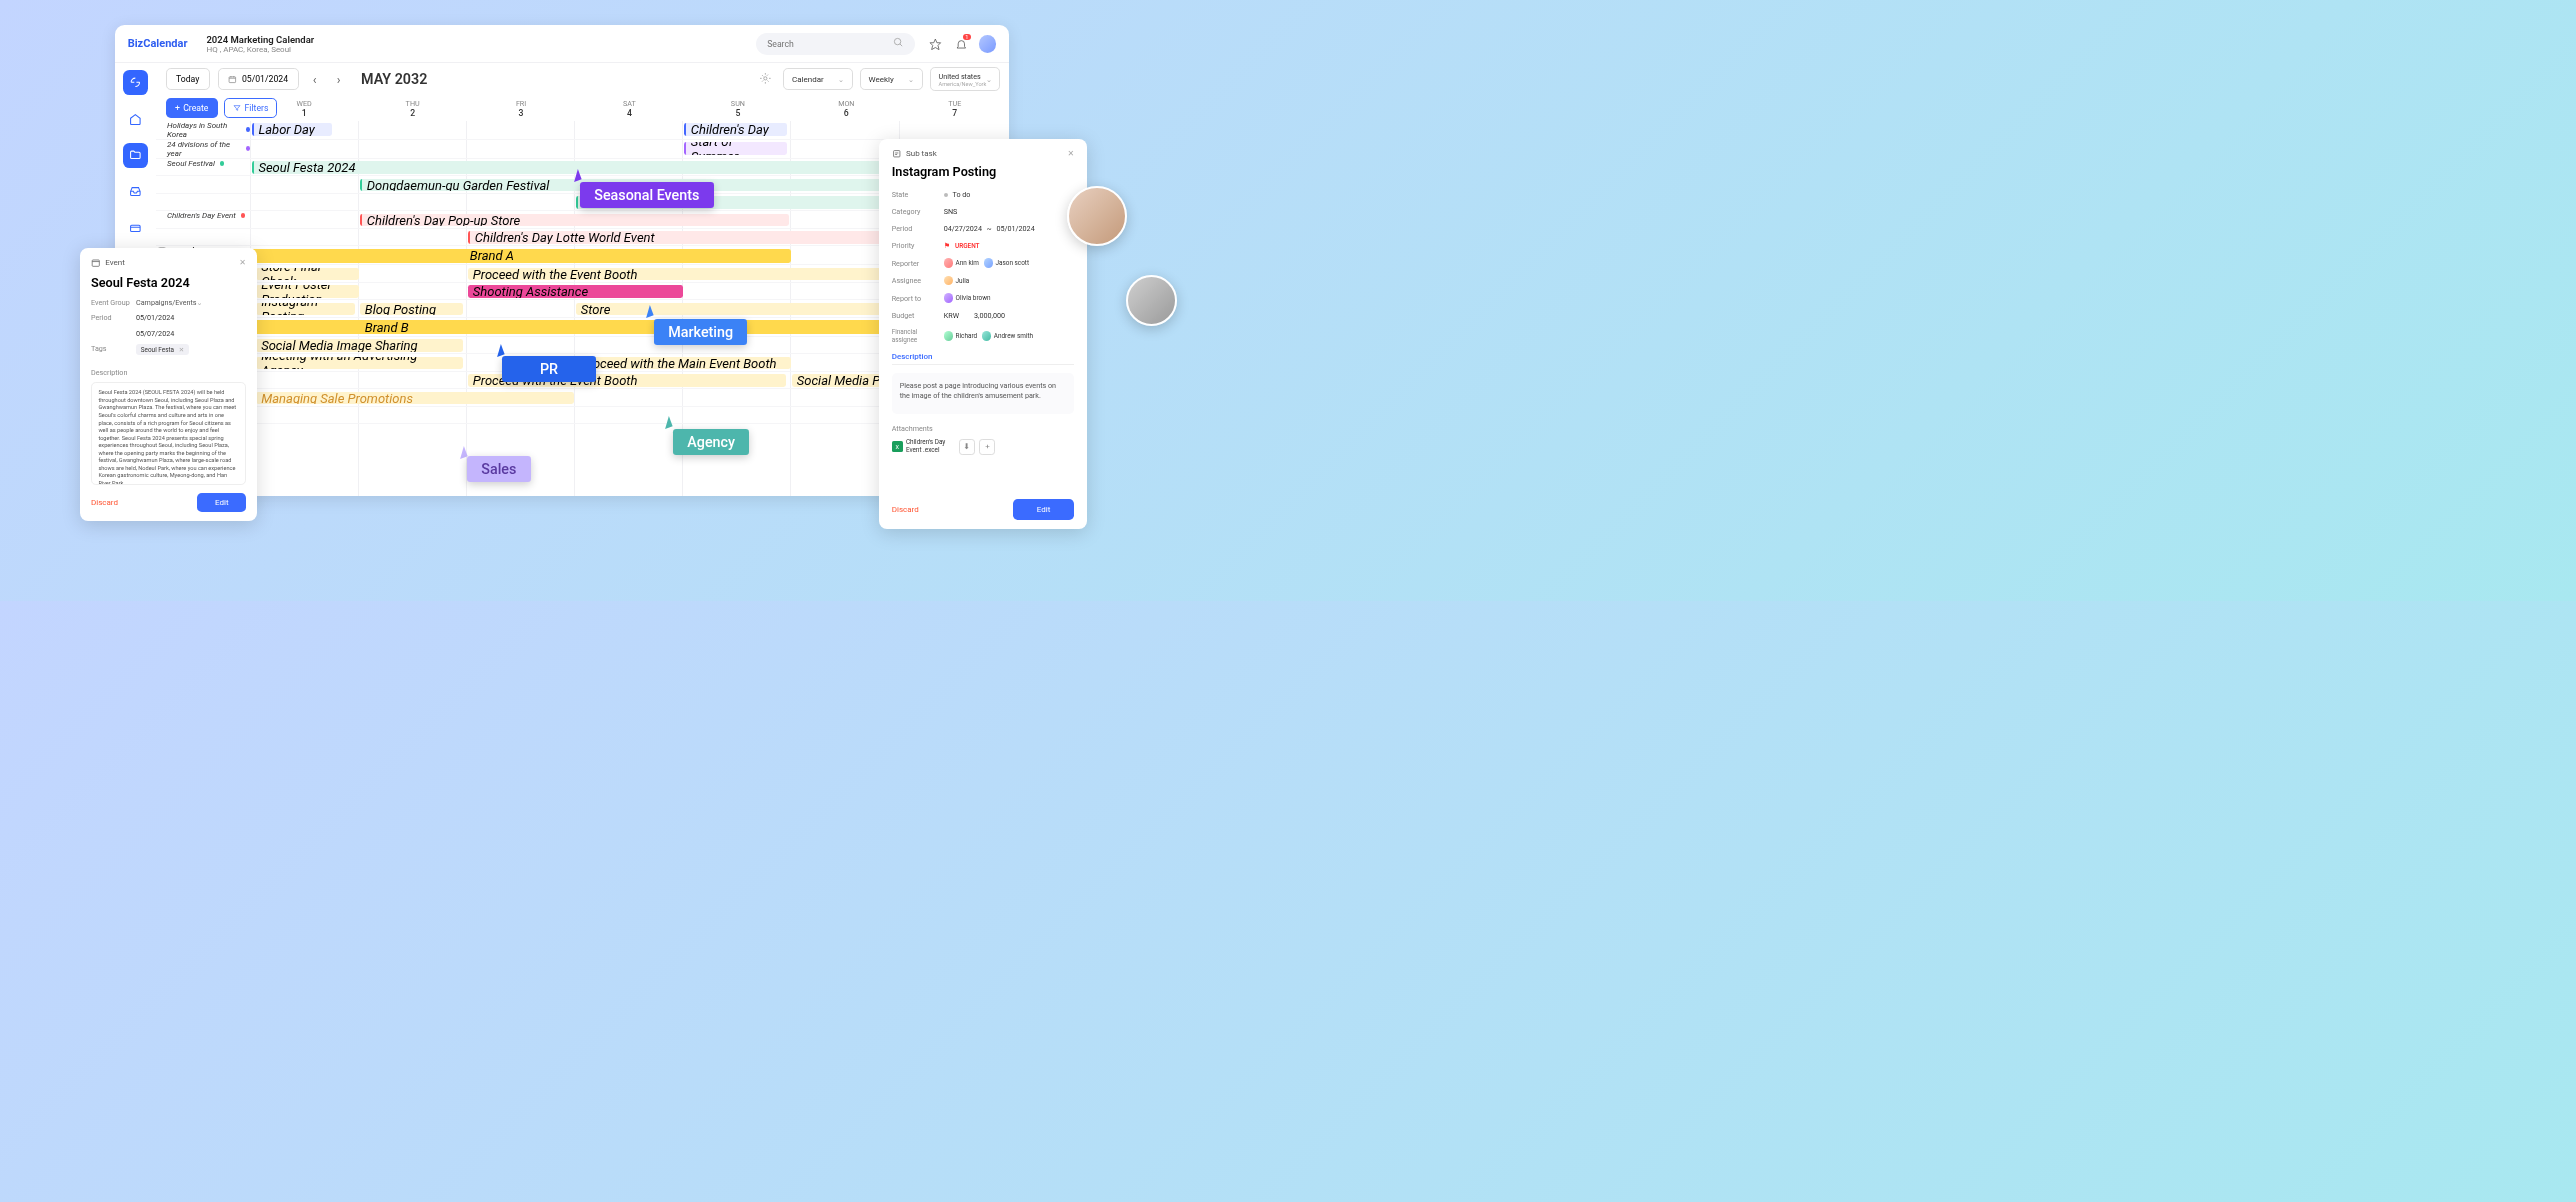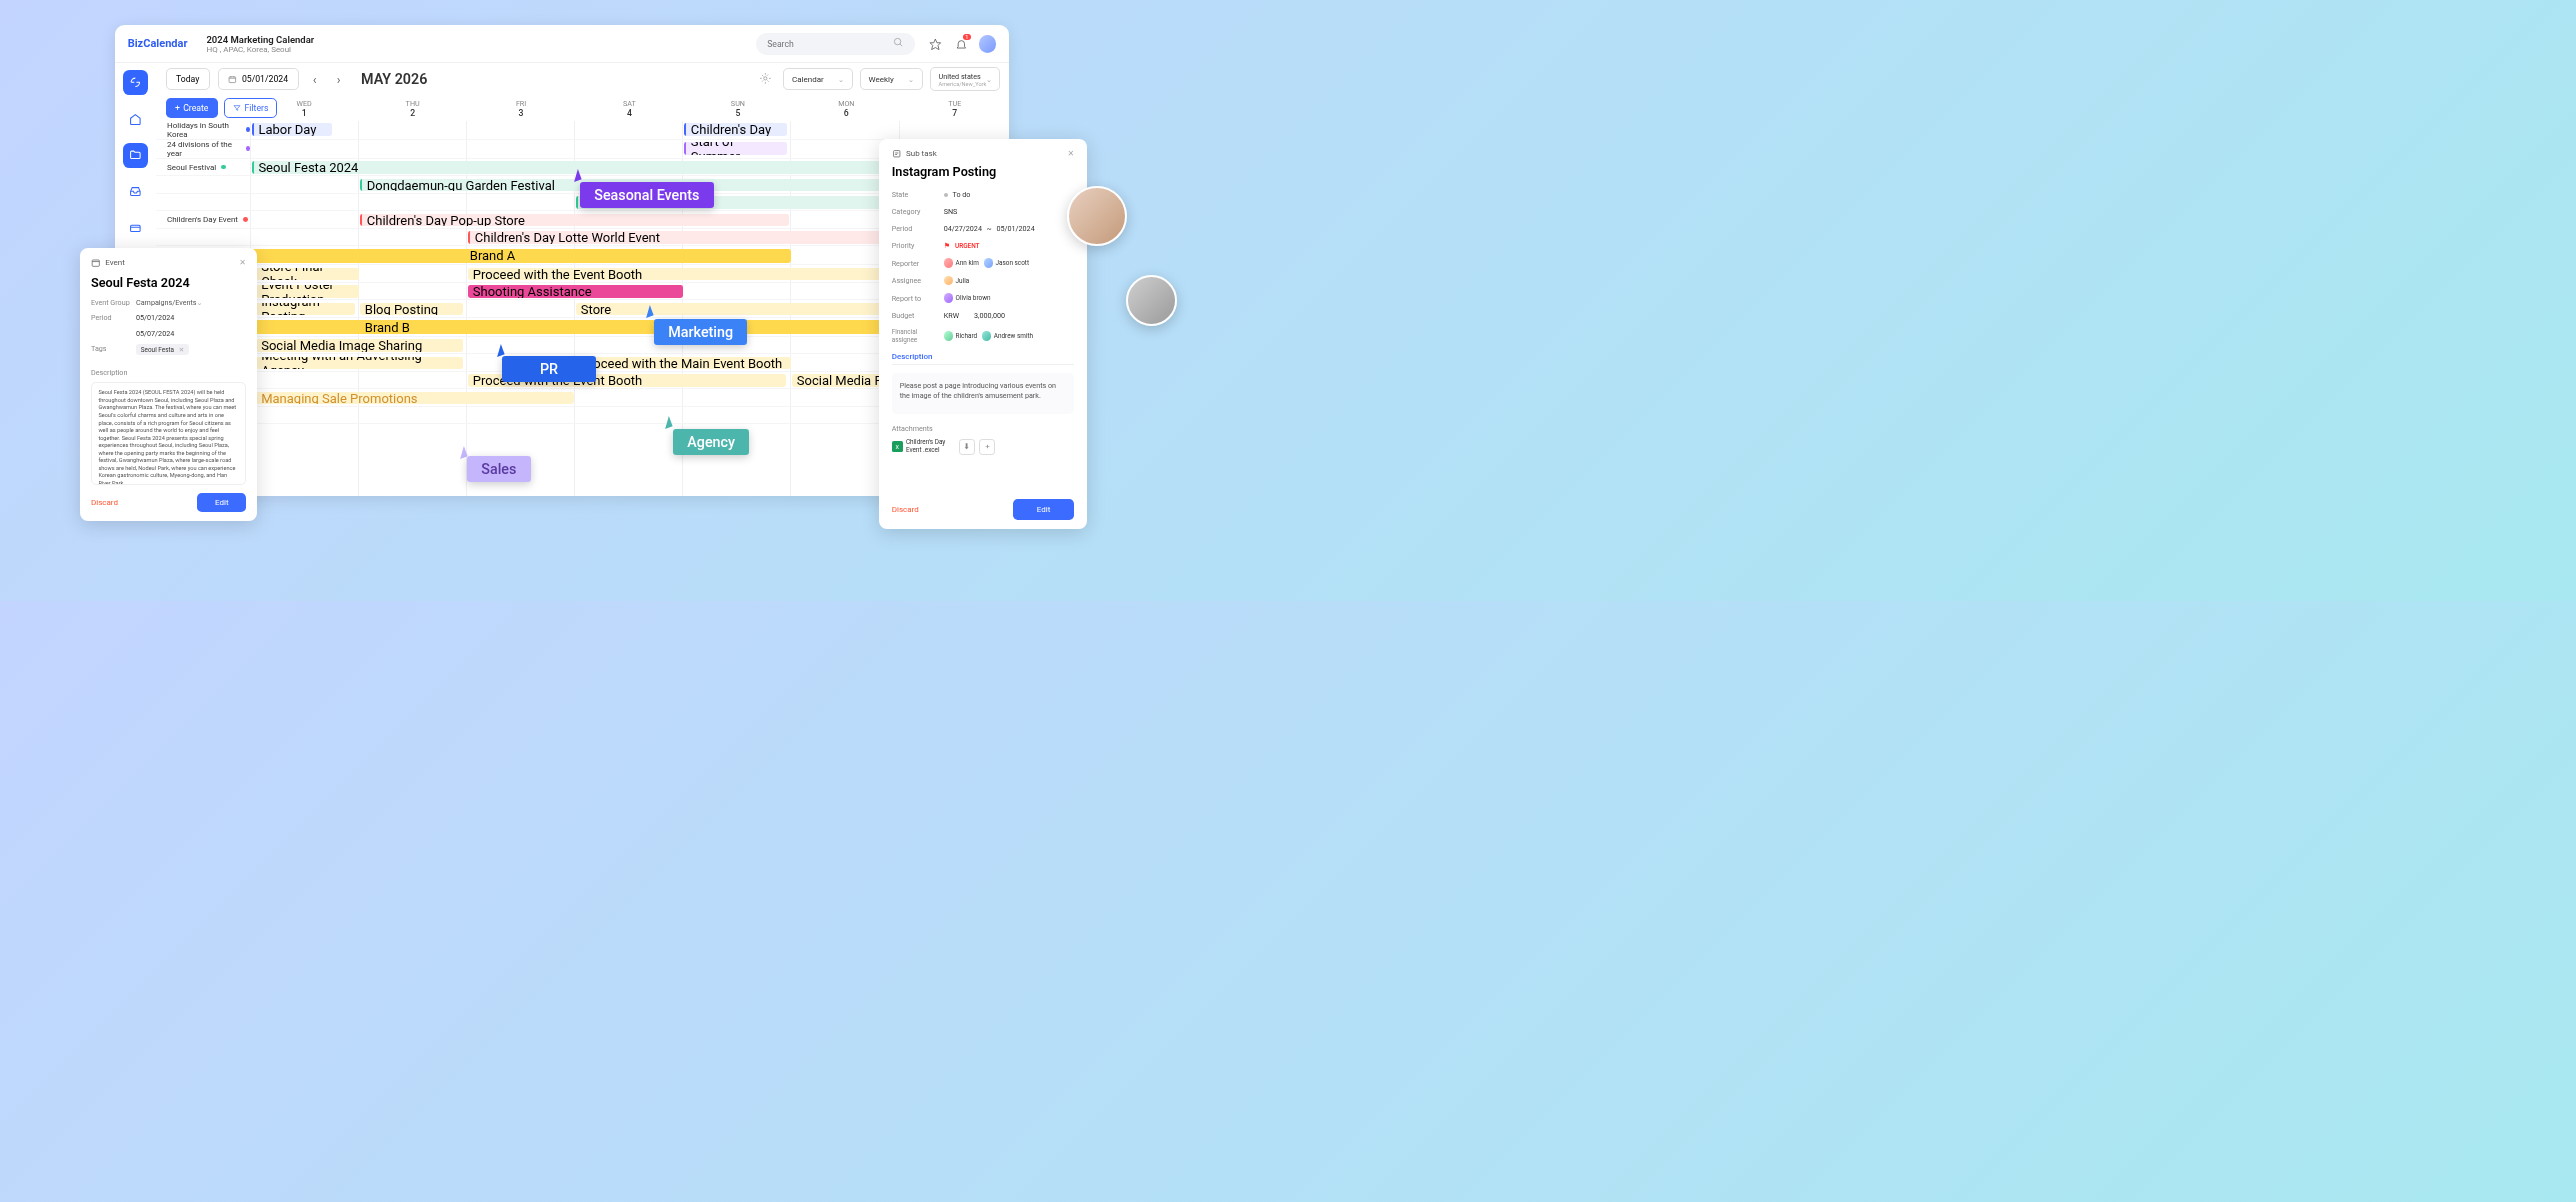--- a/index.html
+++ b/index.html
@@ -36,21 +36,21 @@
 .tz-dropdown .caret { position: absolute; right: 6.4px; top: 50%; transform: translateY(-50%); }
 .actions-row { height: 25.4px; display: flex; align-items: center; padding: 0 9.5px; gap: 6.4px; }
 .btn-create { height: 20.7px; padding: 0 9.5px; background: #3b6bff; color: #fff; border: none; border-radius: 4.8px; font-size: 8.7px; display: flex; align-items: center; gap: 3.2px; cursor: pointer; }
 .btn-filters { height: 20.7px; padding: 0 8px; border: 0.8px solid #3b6bff; background: #fff; color: #3b6bff; border-radius: 4.8px; font-size: 8.7px; display: flex; align-items: center; gap: 3.2px; cursor: pointer; }
 .grid-area { flex: 1; overflow: hidden; position: relative; }
 .cal-header { display: flex; height: 29px; }
 .day-col { flex: 1; text-align: center; padding: 3.2px 0; }
 .day-name { font-size: 7.2px; color: #888; }
 .day-num { font-size: 8.7px; color: #333; font-weight: 500; }
 .cal-body { position: relative; }
-.cal-row { display: flex; height: 17.5px; border-bottom: 0.8px solid #f5f5f7; align-items: center; position: relative; }
+.cal-row { display: flex; height: 17.5px; border-bottom: 0.8px solid #f5f5f7; align-items: flex-start; position: relative; font-style: italic; }
 .cal-row.tall { height: 19px; }
 .row-label { width: 94px; font-size: 8px; color: #333; padding-left: 11px; display: flex; align-items: center; gap: 4.8px; position: relative; flex-shrink: 0; }
 .row-dot { width: 4.8px; height: 4.8px; border-radius: 50%; }
 .row-more { position: absolute; right: 3.2px; color: #ccc; font-size: 8px; letter-spacing: 0.8px; }
 .row-collapse { position: absolute; left: 1.6px; width: 8px; height: 8px; border: 0.8px solid #bbb; border-radius: 1.6px; display: flex; align-items: center; justify-content: center; color: #888; font-size: 6.4px; line-height: 1; cursor: pointer; }
 .row-tracks { flex: 1; position: relative; height: 100%; }
 .evt { position: absolute; height: 12.7px; top: 2.4px; border-radius: 2.4px; font-size: 13px; display: flex; align-items: center; padding: 0 4.8px; overflow: hidden; }
 .evt-tri { position: absolute; left: 0; top: 2.4px; width: 0; height: 0; border-top: 6.4px solid transparent; border-bottom: 6.4px solid transparent; }
 .add-campaign { height: 20.7px; display: flex; align-items: center; padding-left: 6.4px; gap: 4.8px; color: #666; font-size: 8.7px; cursor: pointer; }
 .add-box { width: 9.5px; height: 9.5px; border: 0.8px solid #aaa; border-radius: 1.6px; display: flex; align-items: center; justify-content: center; font-size: 7.2px; color: #888; }
@@ -166,21 +166,21 @@
       <button class="btn-outline">Today</button>
       <button class="btn-outline">
         <svg width="8.7" height="8.7" viewBox="0 0 24 24" fill="none" stroke="#888" stroke-width="2">
             <rect x="3" y="5" width="18" height="16" rx="2"></rect>
             <path d="M3 9h18M8 3v4M16 3v4"></path>
           </svg>
         <span>05/01/2024</span>
       </button>
       <div class="nav-arrow">‹</div>
       <div class="nav-arrow">›</div>
-      <div class="month-label">MAY 2026</div>
+      <div class="month-label">MAY 2032</div>
       <div class="toolbar-right">
         <div class="gear-icon">
           <svg width="12.7" height="12.7" viewBox="0 0 24 24" fill="none" stroke="currentColor" stroke-width="1.5">
               <circle cx="12" cy="12" r="3"></circle>
               <path d="M12 2v3m0 14v3m10-10h-3M5 12H2m15.07-7.07l-2.12 2.12M8.05 15.95l-2.12 2.12m0-12.02l2.12 2.12m7.9 7.9l2.12 2.12"></path>
             </svg>
         </div>
         <div class="dropdown">
             <span>Calendar</span>
             <span class="caret">⌄</span>

